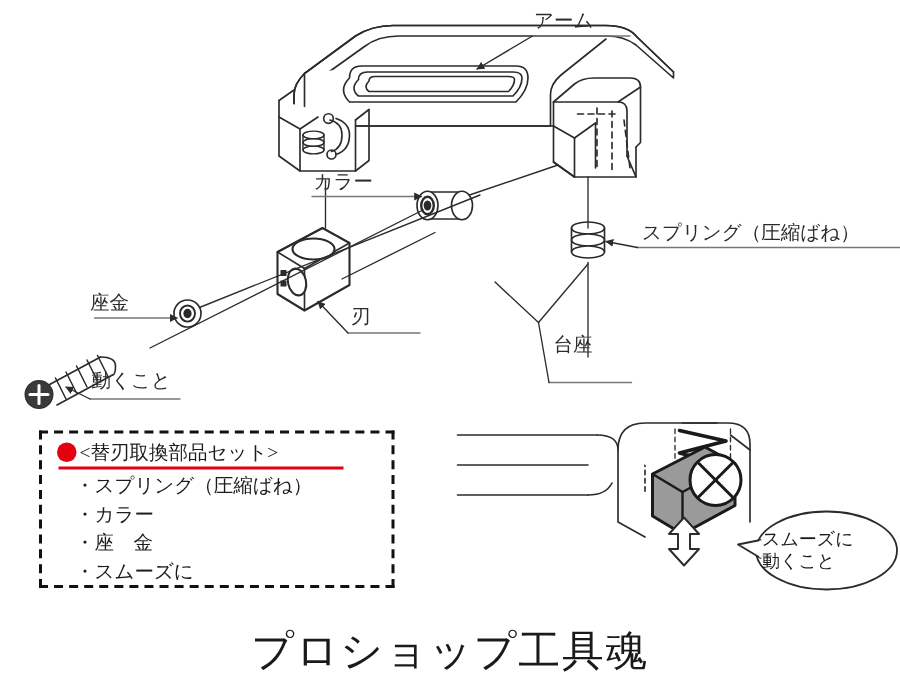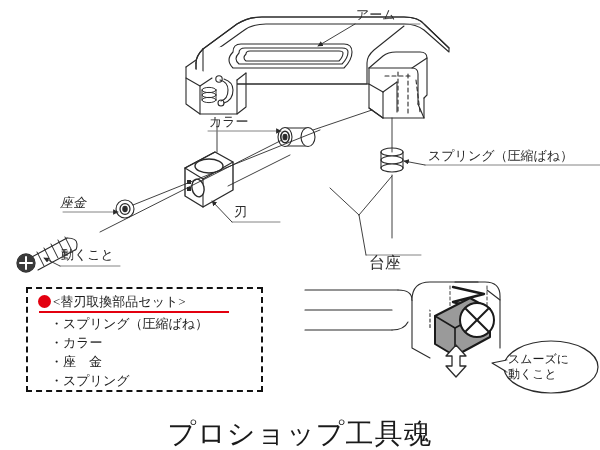--- a/index.html
+++ b/index.html
@@ -26,24 +26,24 @@
   .lbl {
     position: absolute;
     font-family: "DejaVu Sans", "Liberation Sans", sans-serif;
     color: #2b2b2b;
     white-space: nowrap;
     line-height: 1;
     letter-spacing: 0px;
   }
   .lbl-arm      { left: 356px; top: 8px;   font-size: 13px; }
   .lbl-collar   { left: 209px; top: 115px; font-size: 13px; }
-  .lbl-washer   { left: 60px;  top: 196px; font-size: 13px; font-style: italic; }
+  .lbl-washer   { left: 60px;  top: 196px; font-size: 13px; }
   .lbl-blade    { left: 234px; top: 205px; font-size: 13px; }
   .lbl-spring   { left: 428px; top: 149px; font-size: 13px; }
-  .lbl-base     { left: 369px; top: 255px; font-size: 16px; }
+  .lbl-base     { left: 369px; top: 224px; font-size: 13px; }
   .lbl-screw    { left: 61px;  top: 248px; font-size: 13px; }
 
   #kitbox {
     position: absolute;
     left: 26px;
     top: 287px;
     width: 237px;
     height: 105px;
     border: 2px dashed #111111;
     box-sizing: border-box;
@@ -323,21 +323,21 @@
 
   <div id="kitbox">
     <div id="kit-head">
       <span id="kit-bullet"></span>
       <span id="kit-title">&lt;替刃取換部品セット&gt;</span>
     </div>
     <div id="kit-rule"></div>
     <div class="kit-item i0">・スプリング（圧縮ばね）</div>
     <div class="kit-item i1">・カラー</div>
     <div class="kit-item i2">・座　金</div>
-    <div class="kit-item i3">・スプリング</div>
+    <div class="kit-item i3">・スムーズに</div>
   </div>
 
   <div id="bubble-text">
     <div>スムーズに</div>
     <div>動くこと</div>
   </div>
 
   <div id="brand">プロショップ工具魂</div>
 
 </div>

